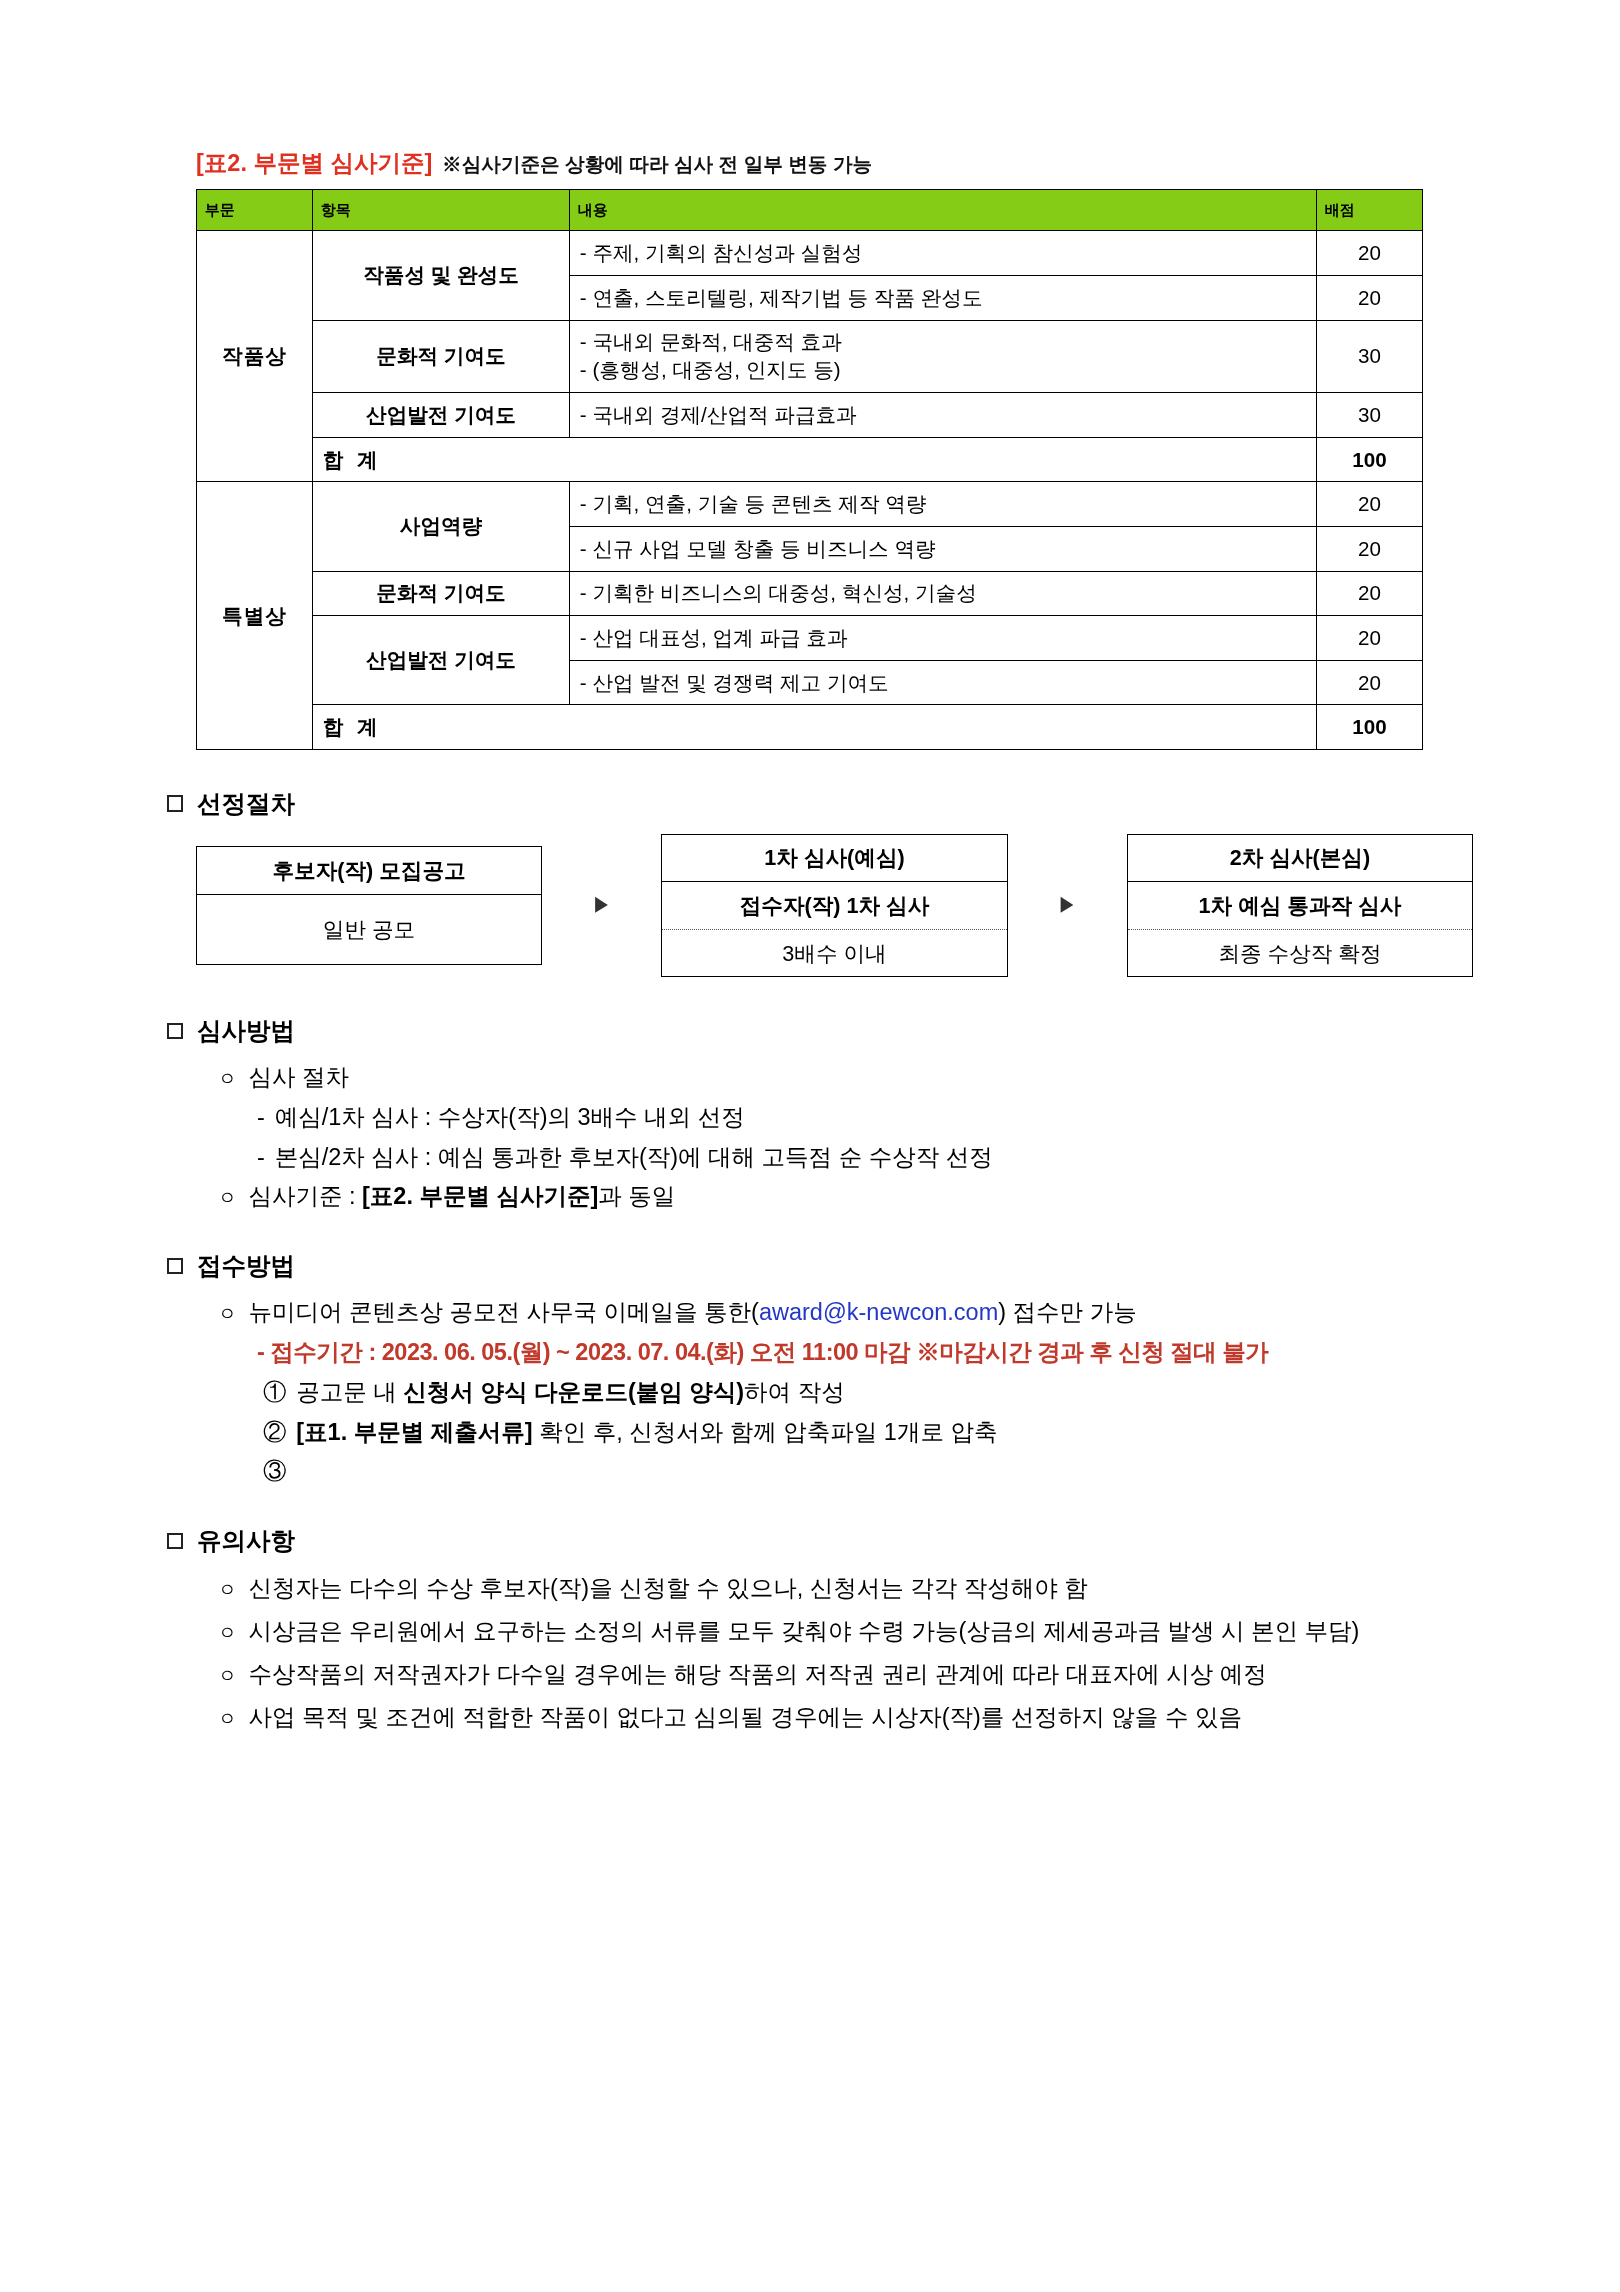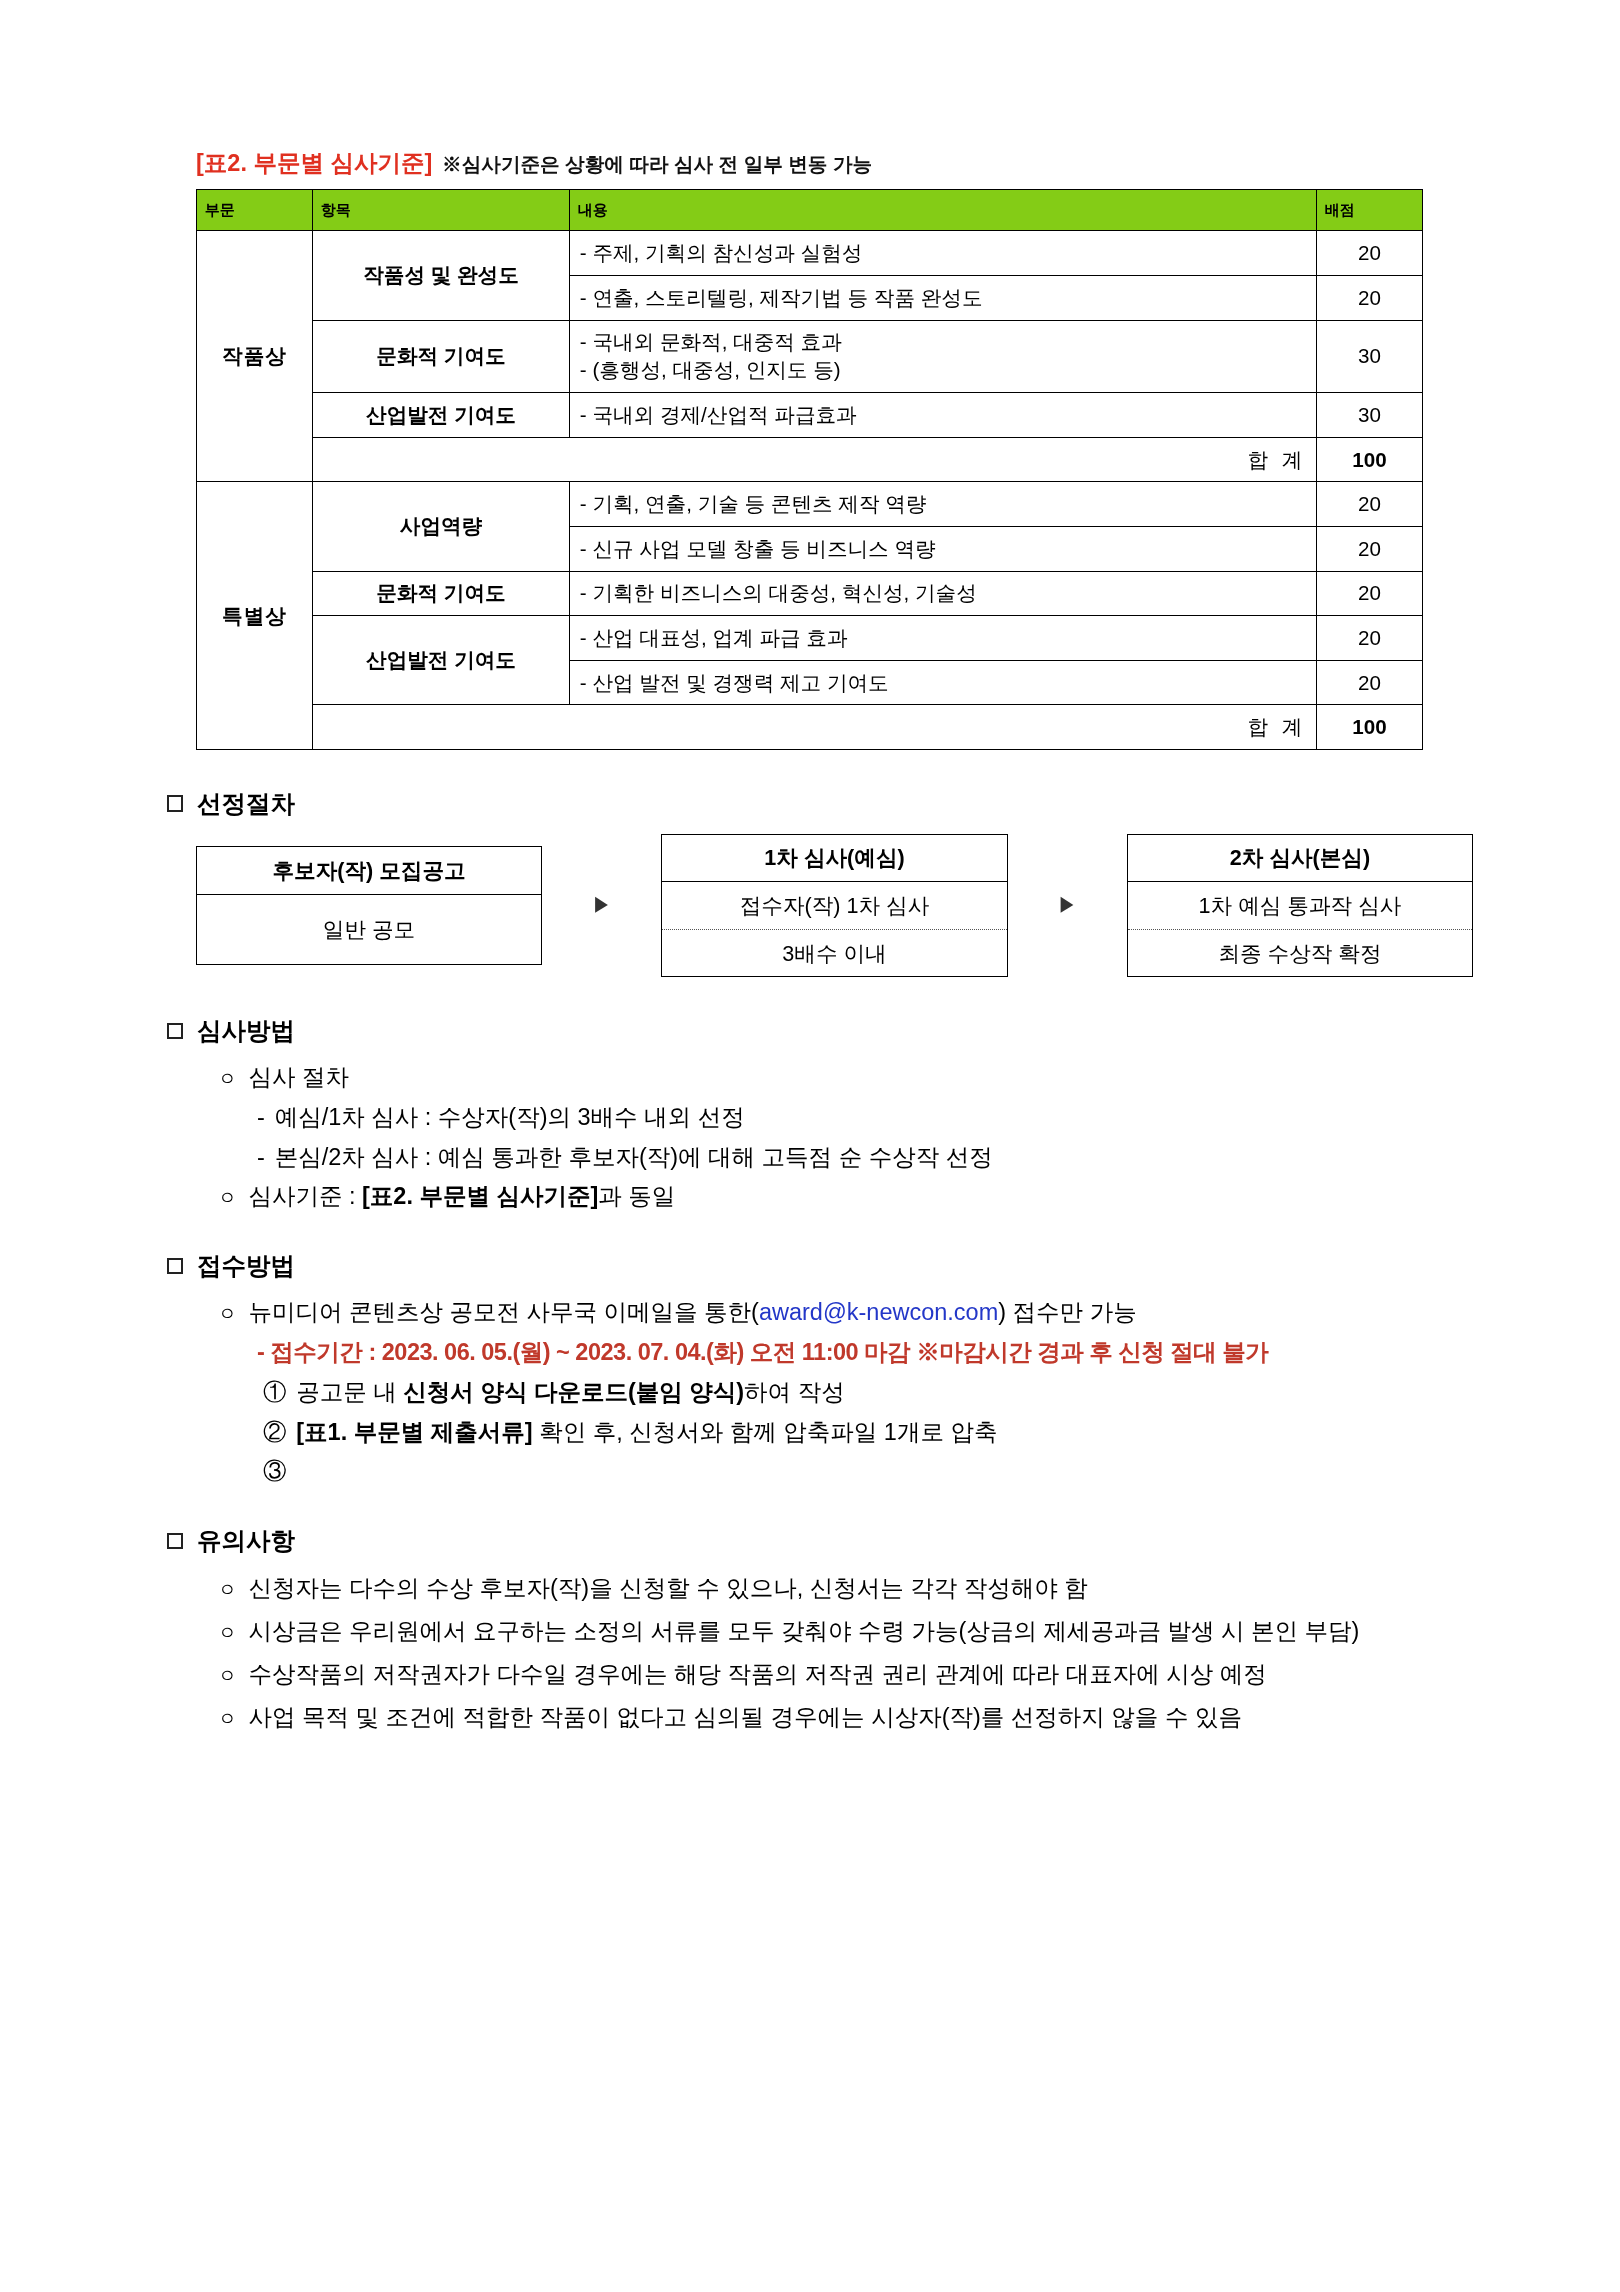--- a/index.html
+++ b/index.html
@@ -68,22 +68,22 @@
     font-weight: bold;
     font-size: 22.5px;
     letter-spacing: 1px;
   }
   td.c-item {
     text-align: center;
     font-weight: bold;
     font-size: 21.6px;
   }
   td.c-total {
-    text-align: right;
-    font-weight: normal;
+    text-align: left;
+    font-weight: bold;
     font-size: 21.6px;
     letter-spacing: 3.9px;
   }
   td.c-score { text-align: center; font-size: 20.6px; }
   td.c-scoretotal { text-align: center; font-size: 20.6px; font-weight: bold; }
   .desc-line { white-space: nowrap; }
 
   
   .section {
     margin-top: 37px;
@@ -128,20 +128,21 @@
     padding: 11.8px 3.9px;
     height: 69px;
     box-sizing: border-box;
     display: flex;
     align-items: center;
     justify-content: center;
   }
   .flow-box .fb-row1 {
     padding: 8.8px 3.9px;
     border-bottom: 1px dotted #555;
+    font-weight: bold;
   }
   .flow-box .fb-row2 {
     padding: 8.8px 3.9px;
   }
   .arrow {
     width: 93px;
     text-align: center;
     font-size: 19.6px;
     color: #333;
   }

